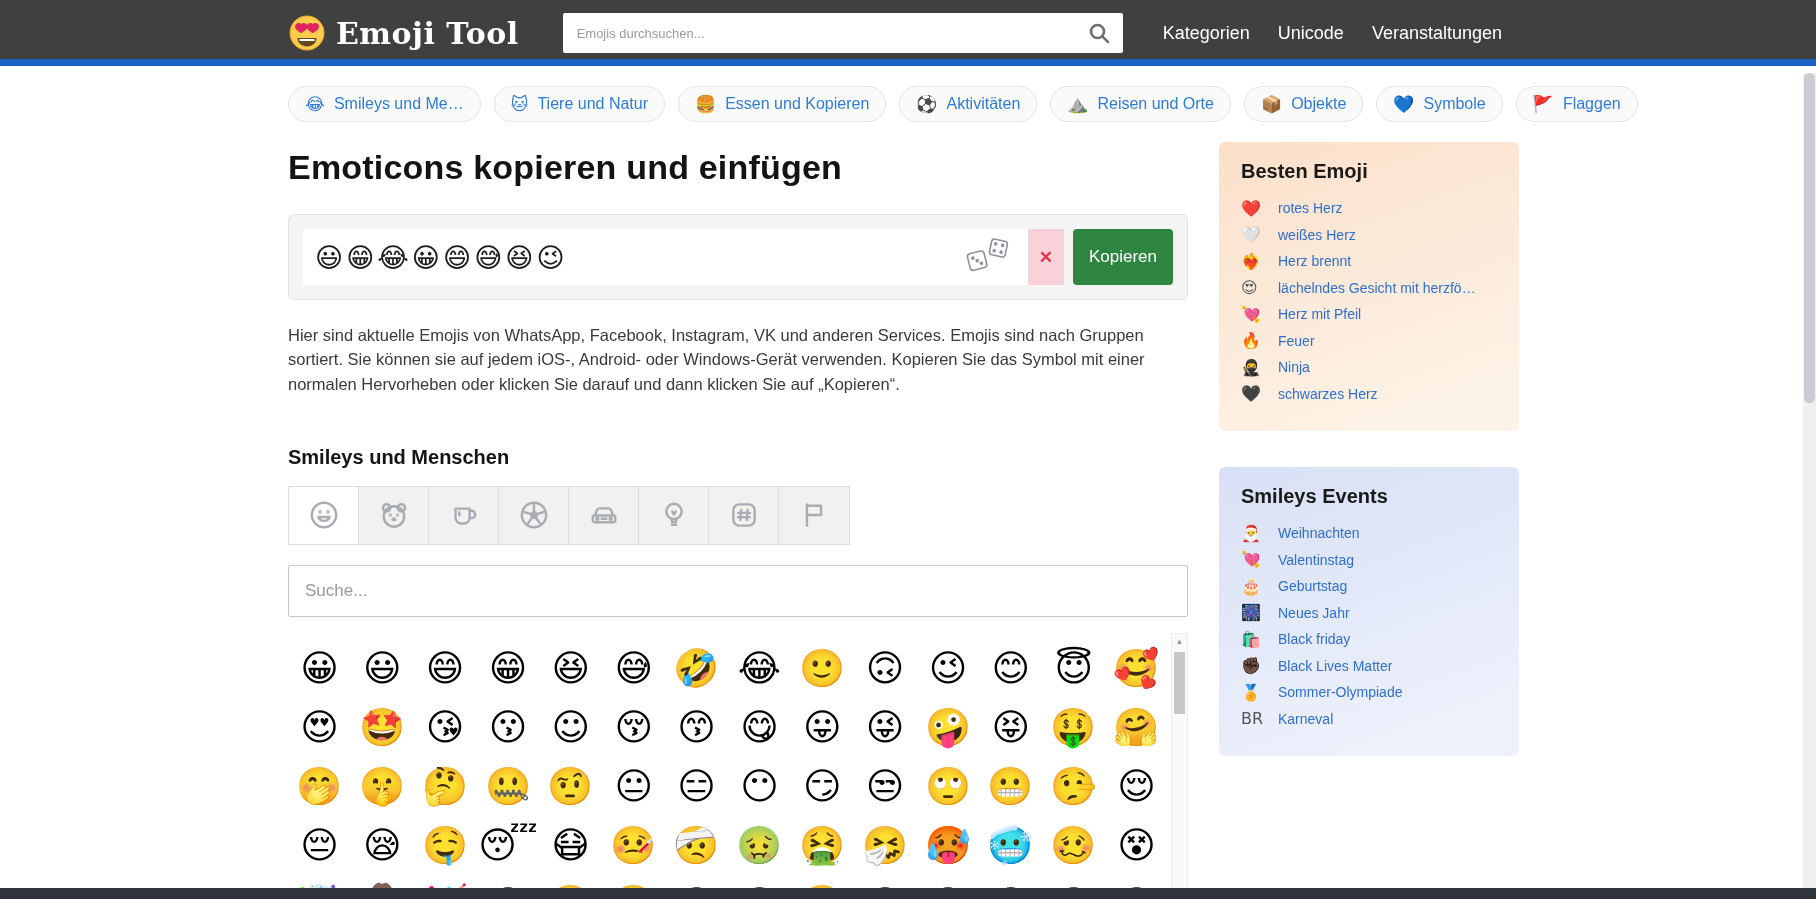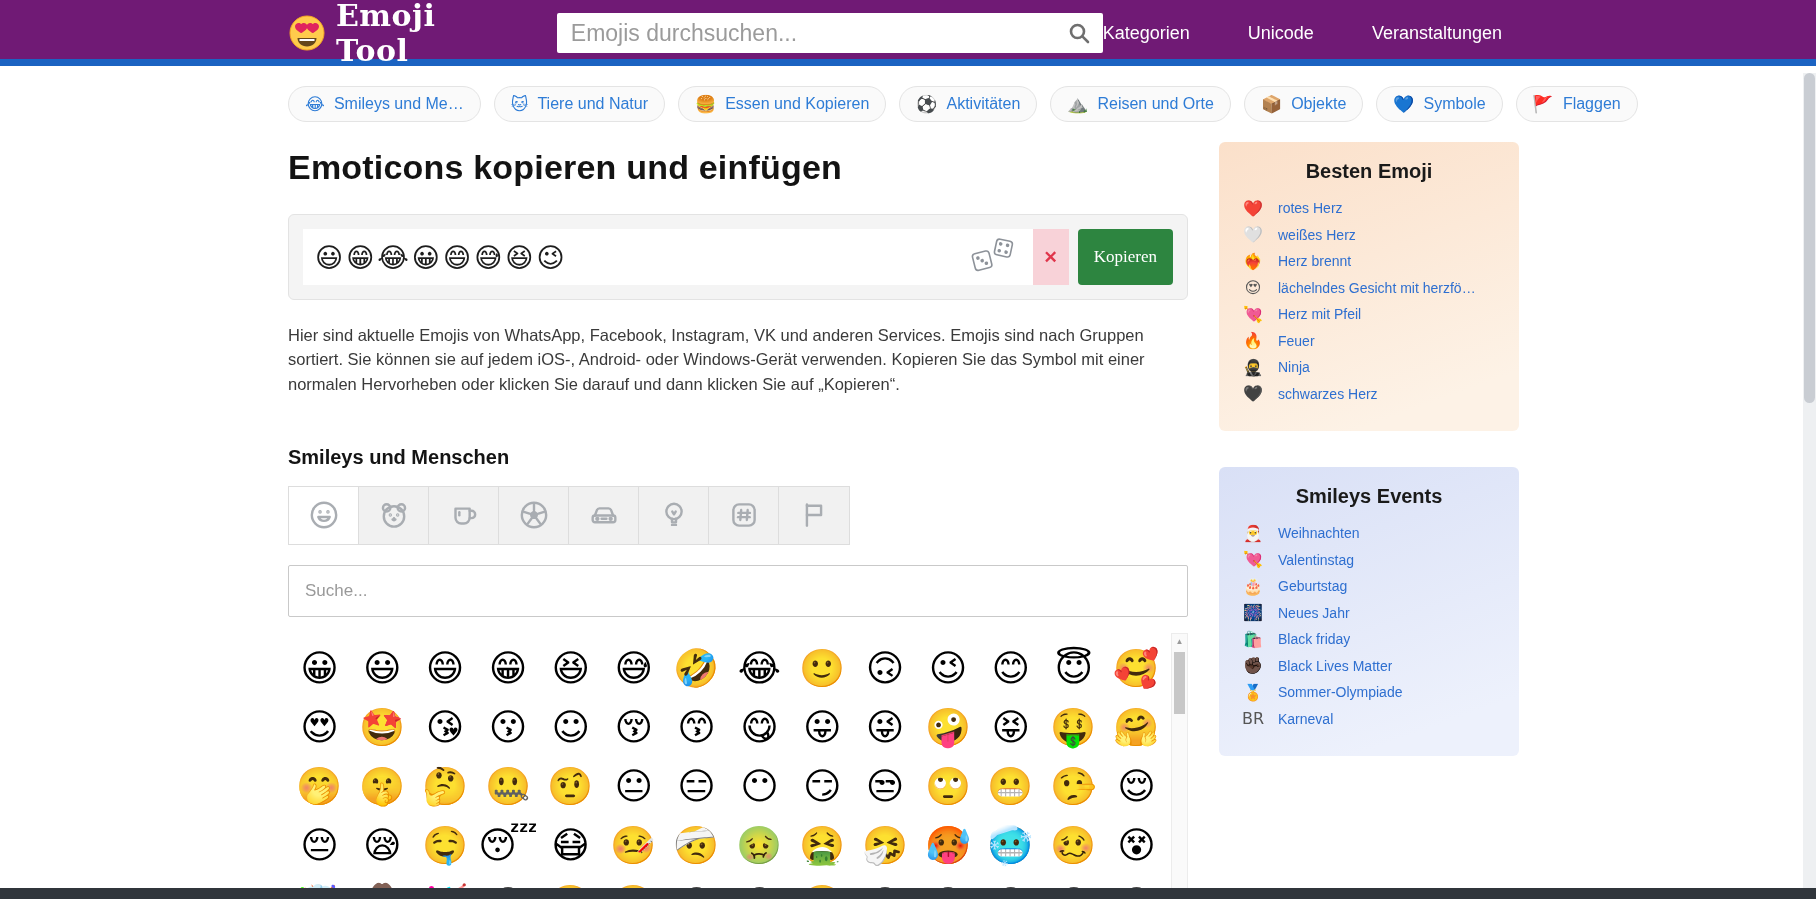--- a/index.html
+++ b/index.html
@@ -8,49 +8,49 @@
     font-family: "Liberation Sans", sans-serif;
     background: #ffffff;
     position: relative;
     color: #1d1d1d;
   }
   .container { width: 1240px; margin: 0 auto; }
 
   
   .topbar {
     height: 66px;
-    background: #701a75;
+    background: #404040;
     border-bottom: 7px solid #1b63c2;
   }
   .topbar-inner { display: flex; align-items: center; height: 66px; }
   .logo { display: flex; align-items: center; gap: 10px; cursor: pointer; text-decoration: none; }
   .logo-text {
     font-family: "DejaVu Serif", serif;
     font-size: 30px;
     font-weight: 700;
     color: #ffffff;
     letter-spacing: 0.5px;
   }
   .hdr-search { position: relative; margin-left: 44px; width: 560px; height: 40px; }
   .hdr-search input {
     width: 100%; height: 100%;
     border: none; border-radius: 2px;
     padding: 0 48px 0 14px;
-    font-size: 23px; color: #333;
+    font-size: 13px; color: #333;
     outline: none;
     font-family: "Liberation Sans", sans-serif;
   }
   .hdr-search input::placeholder { color: #9b9b9b; }
   .hdr-search-btn {
     position: absolute; right: 6px; top: 4px;
     width: 36px; height: 32px;
     background: none; border: none; cursor: pointer;
     display: flex; align-items: center; justify-content: center;
   }
-  nav.main-nav { margin-left: auto; display: flex; gap: 58px; padding-right: 26px; }
+  nav.main-nav { margin-left: auto; display: flex; gap: 28px; padding-right: 26px; }
   .nav-link { color: #ffffff; font-size: 18px; text-decoration: none; cursor: pointer; }
 
   
   .pills-row { display: flex; gap: 13px; margin-top: 20px; }
   .pill {
     height: 36px;
     display: flex; align-items: center; gap: 9px;
     padding: 0 16px;
     background: #fafafa;
     border: 1px solid #e4e4e4;
@@ -59,21 +59,21 @@
     font-size: 16px;
     cursor: pointer;
     font-family: "Liberation Sans", sans-serif;
     white-space: nowrap;
   }
   .pill-icon { font-size: 17px; font-family: "DejaVu Sans", sans-serif; }
 
   
   .content-row { display: flex; gap: 31px; margin-top: 0; }
   .main-col { width: 900px; }
-  .side-col { width: 300px; padding-top: 20px; text-align: center; }
+  .side-col { width: 300px; padding-top: 20px; }
 
   h1.page-title { font-size: 34px; font-weight: 700; color: #131313; margin-top: 26px; letter-spacing: 0.2px; }
 
   
   .copy-panel {
     margin-top: 27px;
     background: #f4f4f4;
     border: 1px solid #e3e3e3;
     border-radius: 6px;
     padding: 14px;
@@ -97,21 +97,21 @@
     font-family: "Liberation Sans", sans-serif;
   }
   .copy-btn {
     margin-left: 9px;
     background: #2d8540;
     color: #ffffff;
     border: none; border-radius: 4px;
     padding: 10px 16px;
     font-size: 17px;
     cursor: pointer;
-    font-family: Liberation Serif, serif;
+    font-family: Liberation Sans, sans-serif;
   }
 
   .intro { margin-top: 23px; font-size: 16.5px; line-height: 1.47; color: #3a3a3a; }
 
   
   h2.section-title { margin-top: 50px; font-size: 20px; font-weight: 700; color: #141414; }
 
   .tabs { margin-top: 17px; display: flex; border: 1px solid #dddddd; width: 562px; background: #f1f1f1; }
   .tab {
     width: 70px; height: 57px;

